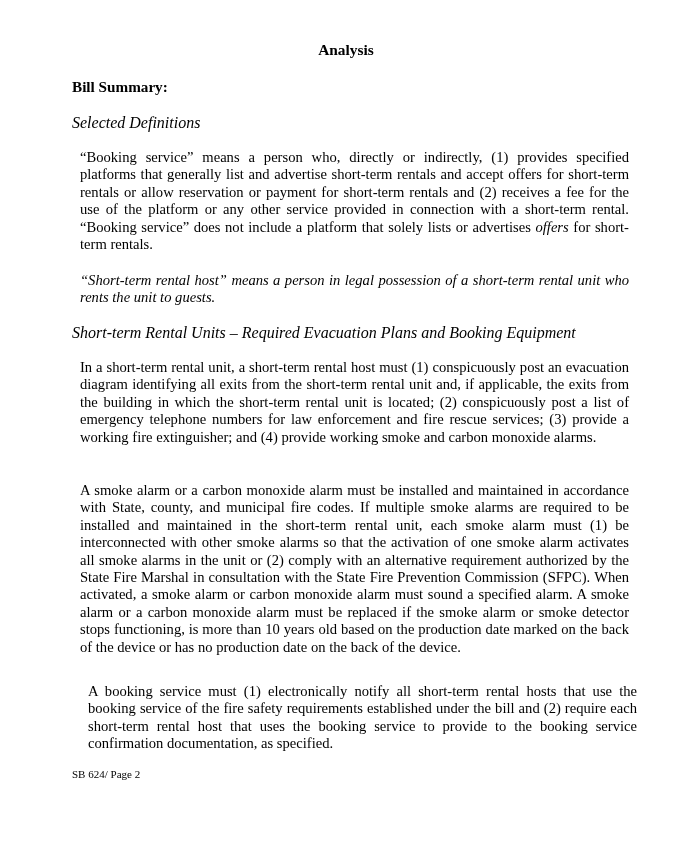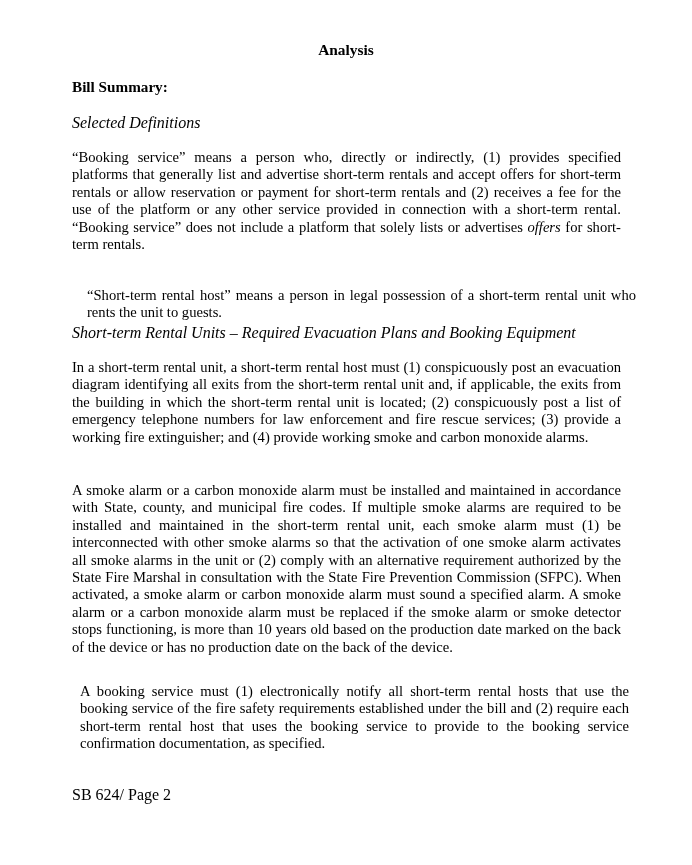--- a/index.html
+++ b/index.html
@@ -12,41 +12,41 @@
     position: absolute; top: 41px; left: 0; width: 692px; text-align: center;
     font-weight: bold; font-size: 15.4px;
   }
   .heading {
     position: absolute; left: 72px; font-weight: bold; font-size: 15.2px; text-align: right;
   }
   .subhead {
     position: absolute; left: 72px; font-style: italic; font-size: 16px;
   }
   .para {
-    position: absolute; left: 72px; width: 549px; text-align: justify;
+    position: absolute; left: 80px; width: 549px; text-align: justify;
     text-align-last: left;
   }
   .para em { font-style: italic; }
   .footer {
-    position: absolute; left: 72px; top: 786px; font-size: 16px;
+    position: absolute; left: 72px; top: 766px; font-size: 11px;
   }
 </style>
 </head>
 <body>
 
 <div>
   <div class="page-title">Analysis</div>
 
   <div class="heading" style="top:78px;">Bill Summary:</div>
 
   <div class="subhead" style="top:114px;">Selected Definitions</div>
 
   <p class="para" style="top:149px; margin:0;"><span>“Booking service” means a person who, directly or indirectly, (1) provides specified platforms that generally list and advertise short-term rentals and accept offers for short-term rentals or allow reservation or payment for short-term rentals and (2) receives a fee for the use of the platform or any other service provided in connection with a short-term rental. “Booking service” does not include a platform that solely lists or advertises </span><em>offers</em><span> for short-term rentals.</span></p>
 
-  <p class="para" style="top:272px; margin:15px;">“Short-term rental host” means a person in legal possession of a short-term rental unit who rents the unit to guests.</p>
+  <p class="para" style="top:272px; margin:0;font-style:italic;">“Short-term rental host” means a person in legal possession of a short-term rental unit who rents the unit to guests.</p>
 
   <div class="subhead" style="top:324px;">Short-term Rental Units – Required Evacuation Plans and Booking Equipment</div>
 
   <p class="para" style="top:359px; margin:0;">In a short-term rental unit, a short-term rental host must (1) conspicuously post an evacuation diagram identifying all exits from the short-term rental unit and, if applicable, the exits from the building in which the short-term rental unit is located; (2) conspicuously post a list of emergency telephone numbers for law enforcement and fire rescue services; (3) provide a working fire extinguisher; and (4) provide working smoke and carbon monoxide alarms.</p>
 
   <p class="para" style="top:482px; margin:0;">A smoke alarm or a carbon monoxide alarm must be installed and maintained in accordance with State, county, and municipal fire codes. If multiple smoke alarms are required to be installed and maintained in the short-term rental unit, each smoke alarm must (1) be interconnected with other smoke alarms so that the activation of one smoke alarm activates all smoke alarms in the unit or (2) comply with an alternative requirement authorized by the State Fire Marshal in consultation with the State Fire Prevention Commission (SFPC). When activated, a smoke alarm or carbon monoxide alarm must sound a specified alarm. A smoke alarm or a carbon monoxide alarm must be replaced if the smoke alarm or smoke detector stops functioning, is more than 10 years old based on the production date marked on the back of the device or has no production date on the back of the device.</p>
 
   <p class="para" style="top:675px; margin:8px;">A booking service must (1) electronically notify all short-term rental hosts that use the booking service of the fire safety requirements established under the bill and (2) require each short-term rental host that uses the booking service to provide to the booking service confirmation documentation, as specified.</p>
 
   <div class="footer">SB 624/ Page 2</div>

